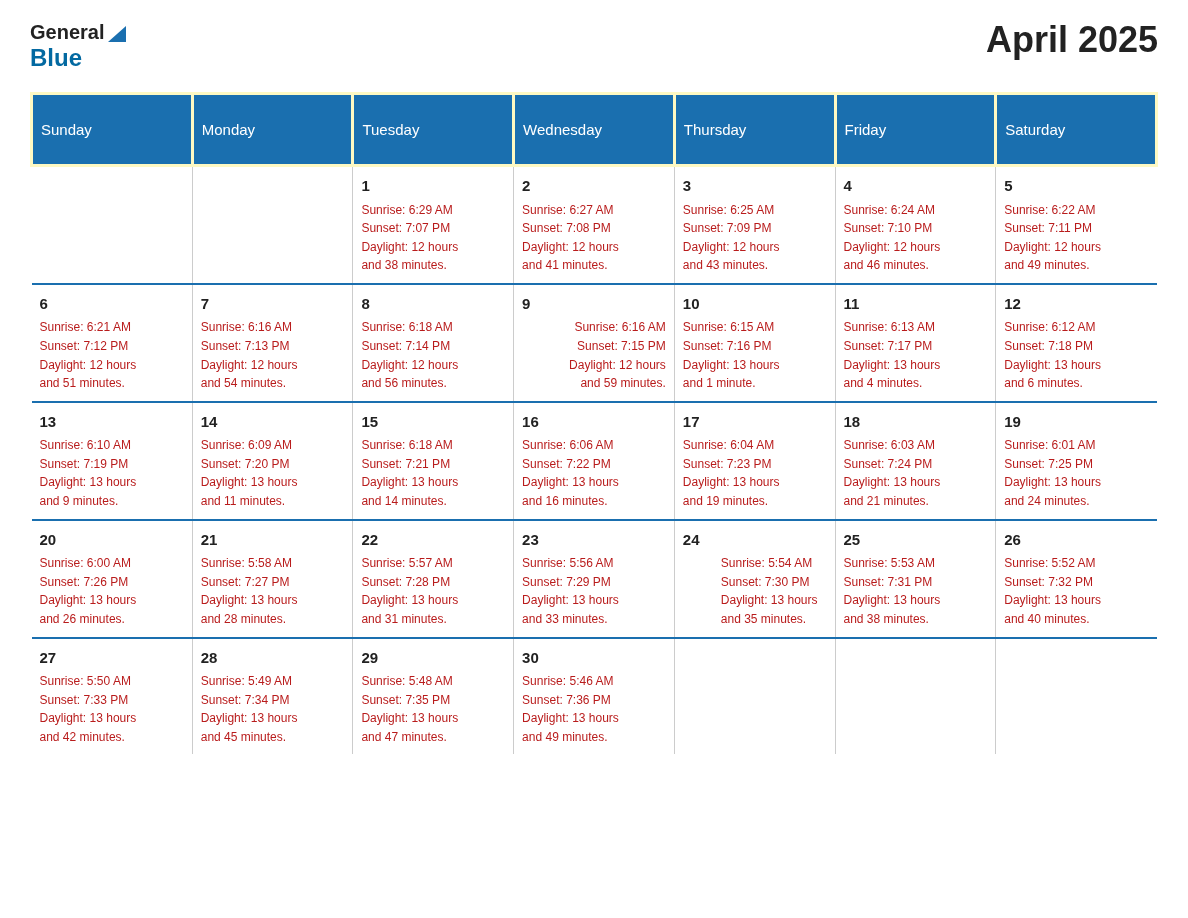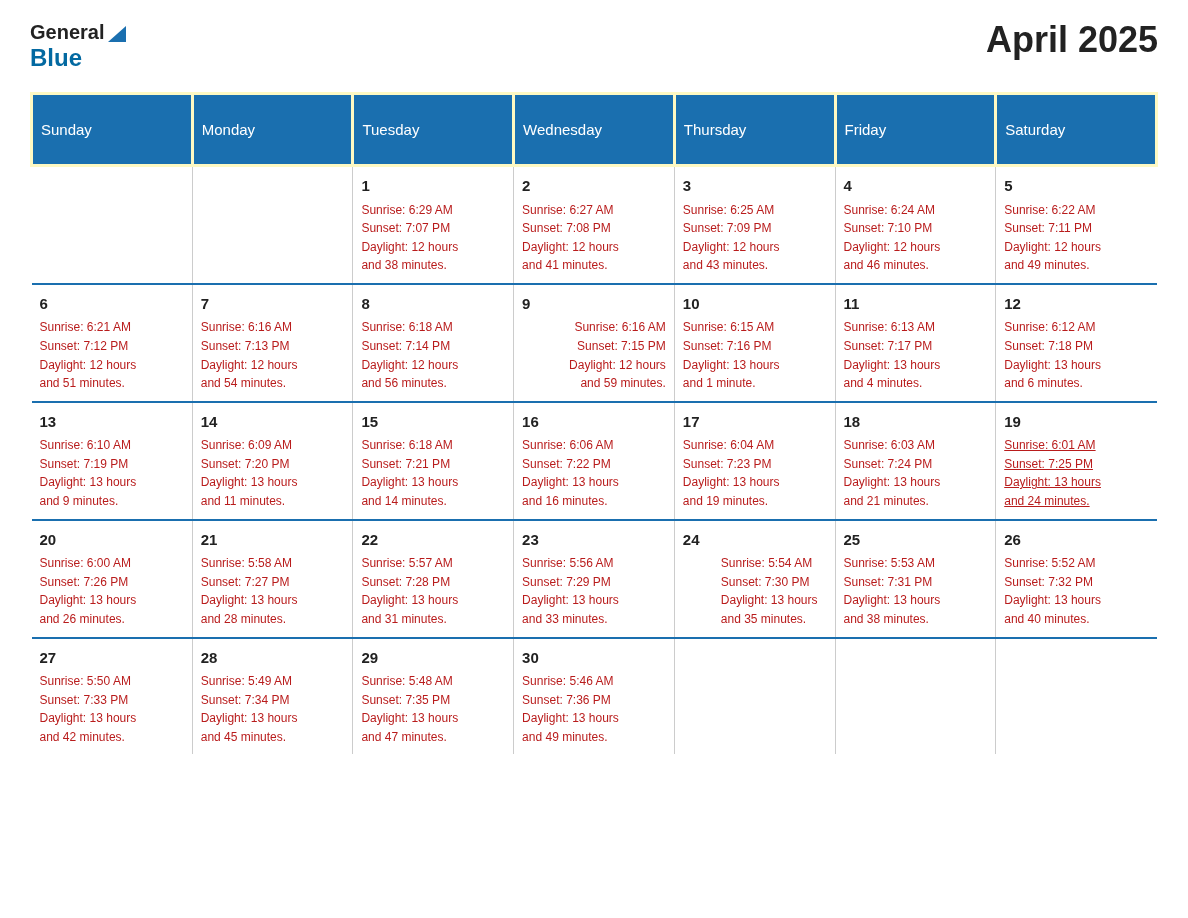--- a/index.html
+++ b/index.html
@@ -244,21 +244,21 @@
         </td>
         <td>
           <span class="day-number">18</span>
           <div class="day-info" style="white-space: pre-line;">Sunrise: 6:03 AM
 Sunset: 7:24 PM
 Daylight: 13 hours
 and 21 minutes.</div>
         </td>
         <td>
           <span class="day-number">19</span>
-          <div class="day-info" style="white-space: pre-line; text-decoration: underline;">Sunrise: 6:01 AM
+          <div class="day-info" style="white-space: pre-line;">Sunrise: 6:01 AM
 Sunset: 7:25 PM
 Daylight: 13 hours
 and 24 minutes.</div>
         </td>
       </tr>
       <tr>
         <td>
           <span class="day-number">20</span>
           <div class="day-info" style="white-space: pre-line;">Sunrise: 6:00 AM
 Sunset: 7:26 PM

